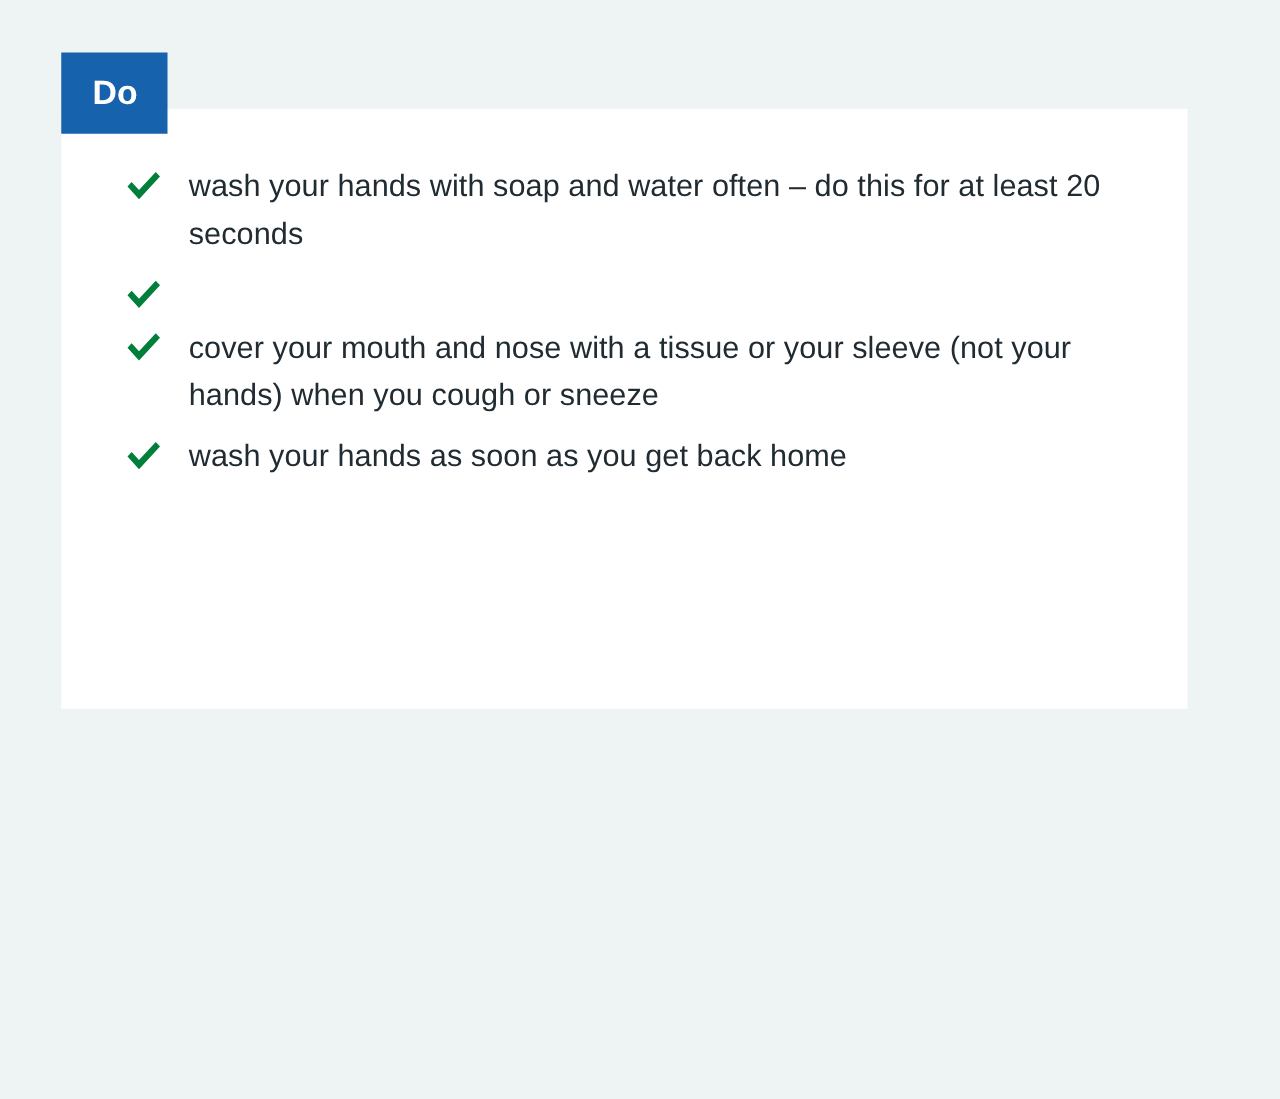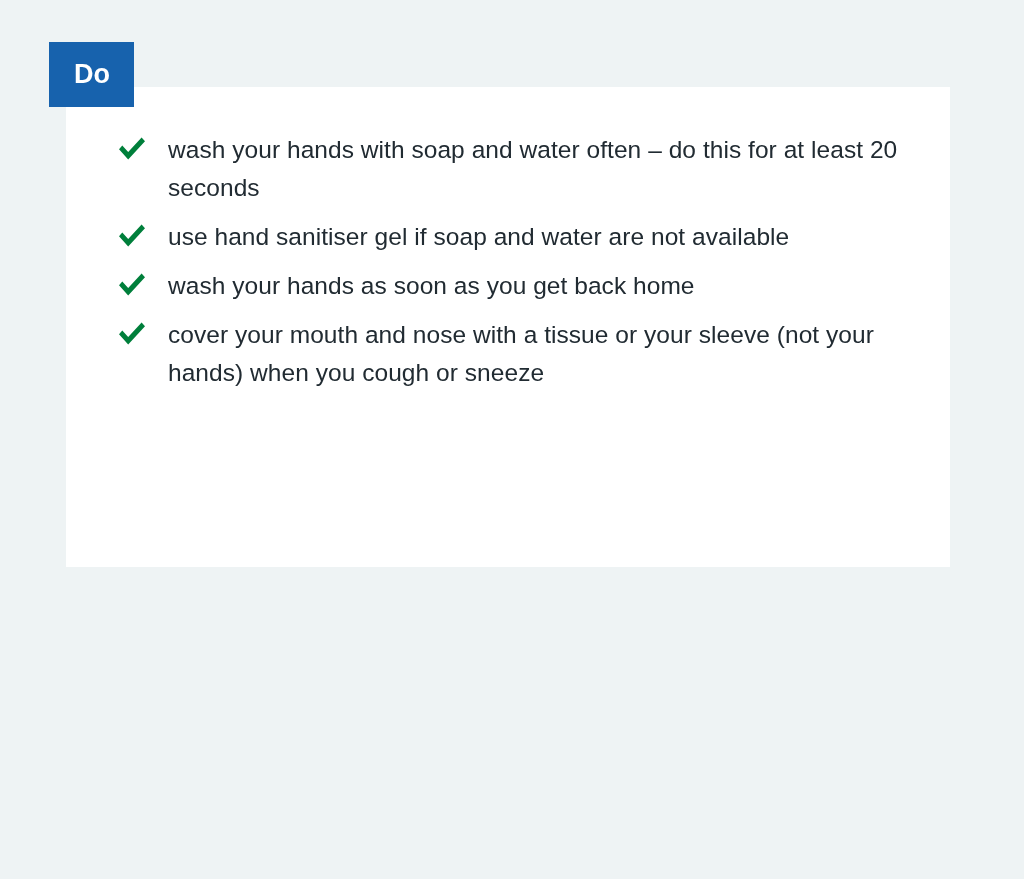--- a/index.html
+++ b/index.html
@@ -46,21 +46,20 @@
     position: relative;
     z-index: 2;
   }
 
   .block-card {
     background: #ffffff;
     margin-top: -20px;
     position: relative;
     z-index: 1;
     padding: 44px 30px 30px 50px;
-    margin-left: 17px;
   }
 
   #block-do .block-card   { min-height: 480px; padding-bottom: 34px; }
   #block-dont .block-card { min-height: 197px; padding-top: 48px; }
 
   
   .advice-list {
     list-style: none;
   }
 
@@ -110,40 +109,39 @@
           </span>
           <span class="item-text">wash your hands with soap and water often – do this for at least 20 seconds</span>
         </li>
 
         <li class="advice-item">
           <span class="item-icon">
             <svg width="32" height="26" viewBox="0 0 32 26" aria-hidden="true">
               <path d="M3.0 13.2 L6.3 9.6 L12.2 16.0 L25.6 1.6 L29.0 5.2 L12.2 23.4 Z" fill="#007f3b"></path>
             </svg>
           </span>
-          <span class="item-text">use hand sanitiser gel if soap and water are not available</span>
+        </li>
+
+        <li class="advice-item">
+          <span class="item-icon">
+            <svg width="32" height="26" viewBox="0 0 32 26" aria-hidden="true">
+              <path d="M3.0 13.2 L6.3 9.6 L12.2 16.0 L25.6 1.6 L29.0 5.2 L12.2 23.4 Z" fill="#007f3b"></path>
+            </svg>
+          </span>
+          <span class="item-text">cover your mouth and nose with a tissue or your sleeve (not your hands) when you cough or sneeze</span>
         </li>
 
         <li class="advice-item">
           <span class="item-icon">
             <svg width="32" height="26" viewBox="0 0 32 26" aria-hidden="true">
               <path d="M3.0 13.2 L6.3 9.6 L12.2 16.0 L25.6 1.6 L29.0 5.2 L12.2 23.4 Z" fill="#007f3b"></path>
             </svg>
           </span>
           <span class="item-text">wash your hands as soon as you get back home</span>
         </li>
 
-        <li class="advice-item">
-          <span class="item-icon">
-            <svg width="32" height="26" viewBox="0 0 32 26" aria-hidden="true">
-              <path d="M3.0 13.2 L6.3 9.6 L12.2 16.0 L25.6 1.6 L29.0 5.2 L12.2 23.4 Z" fill="#007f3b"></path>
-            </svg>
-          </span>
-          <span class="item-text">cover your mouth and nose with a tissue or your sleeve (not your hands) when you cough or sneeze</span>
-        </li>
-
 
       </ul>
     </div>
   </section>
 
 
 </div>
 
 </body></html>

